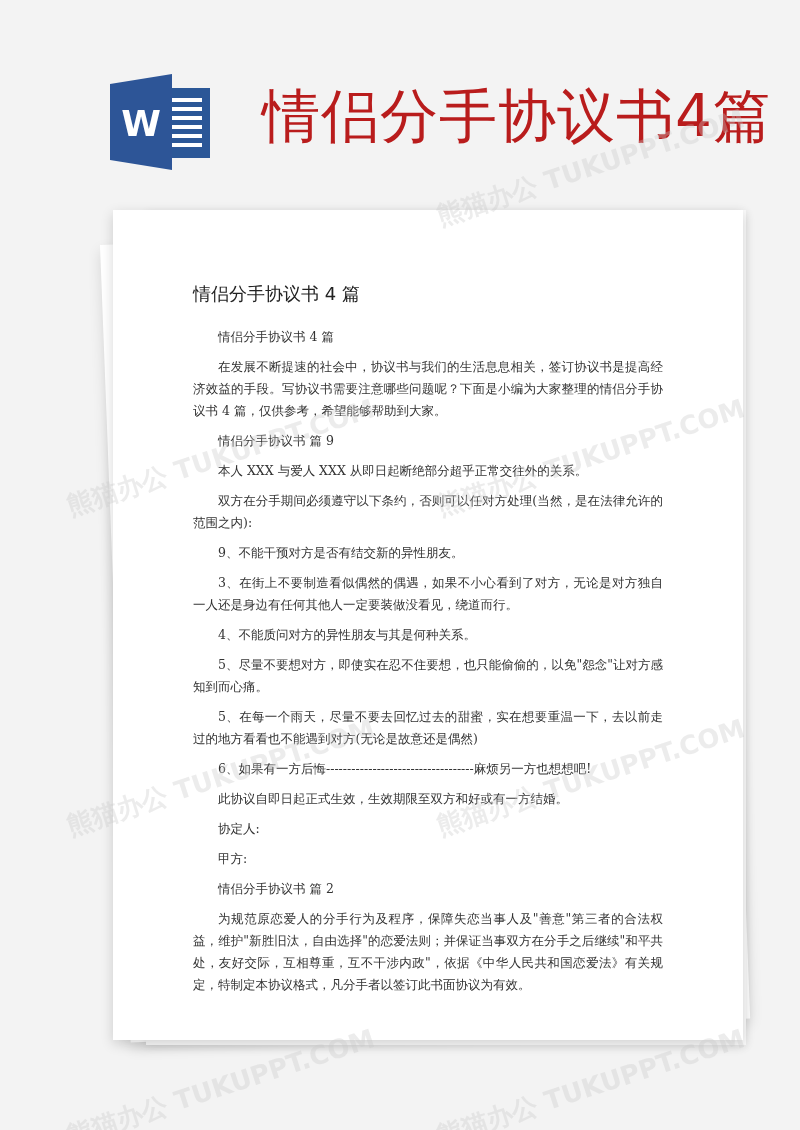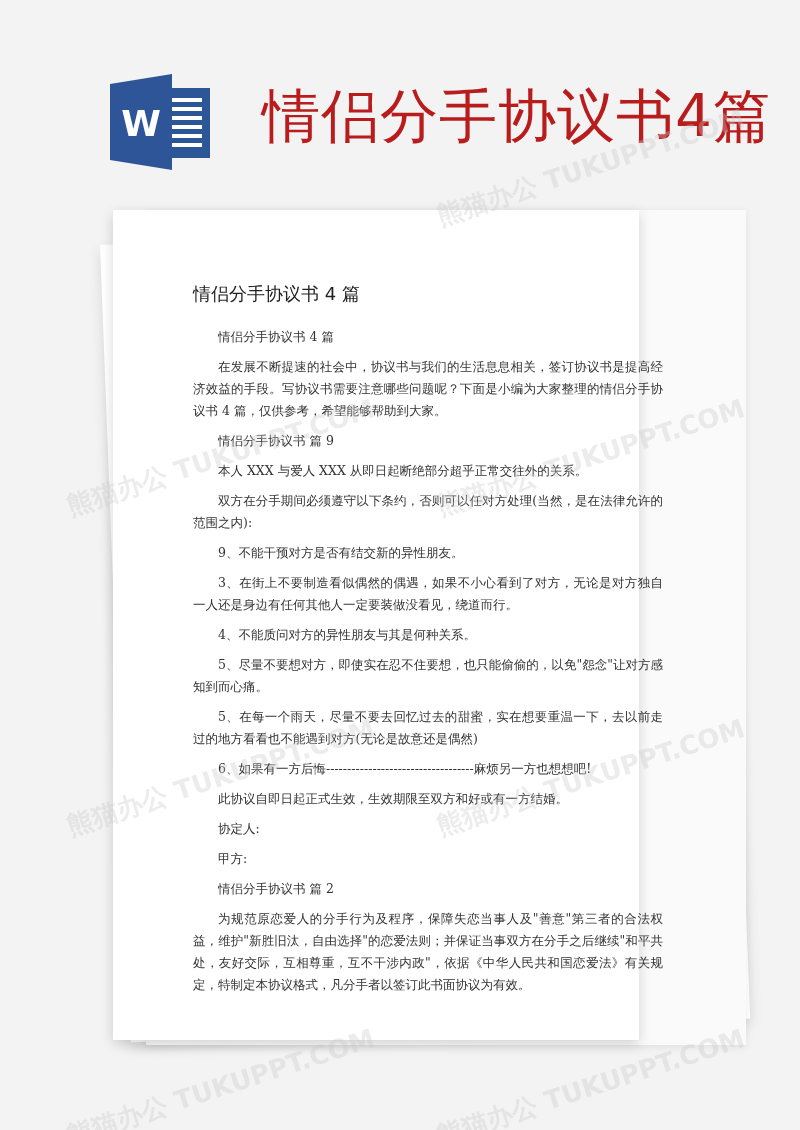--- a/index.html
+++ b/index.html
@@ -19,21 +19,21 @@
     .sheet-back {
       position: absolute; left: 100px; top: 245px; width: 620px; height: 798px;
       background: #fff; transform: rotate(-2.2deg); transform-origin: left top;
       box-shadow: 0 6px 14px rgba(0,0,0,0.12);
     }
     .sheet-back2 {
       position: absolute; left: 146px; top: 210px; width: 600px; height: 835px;
       background: #fafafa; box-shadow: 0 2px 8px rgba(0,0,0,0.08);
     }
     .page {
-      position: absolute; left: 113px; top: 210px; width: 526px; height: 830px;
+      position: absolute; left: 113px; top: 210px; width: 630px; height: 830px;
       background: #ffffff;
       box-shadow: 0 4px 12px rgba(0,0,0,0.16);
     }
     .doc-title {
       position: absolute; left: 80px; top: 72px;
       font-family: "DejaVu Sans", sans-serif; font-size: 18px; color: #222;
     }
     .body-text {
       position: absolute; left: 80px; top: 116px; width: 470px;
       font-size: 12.5px; color: #333; line-height: 22px;

